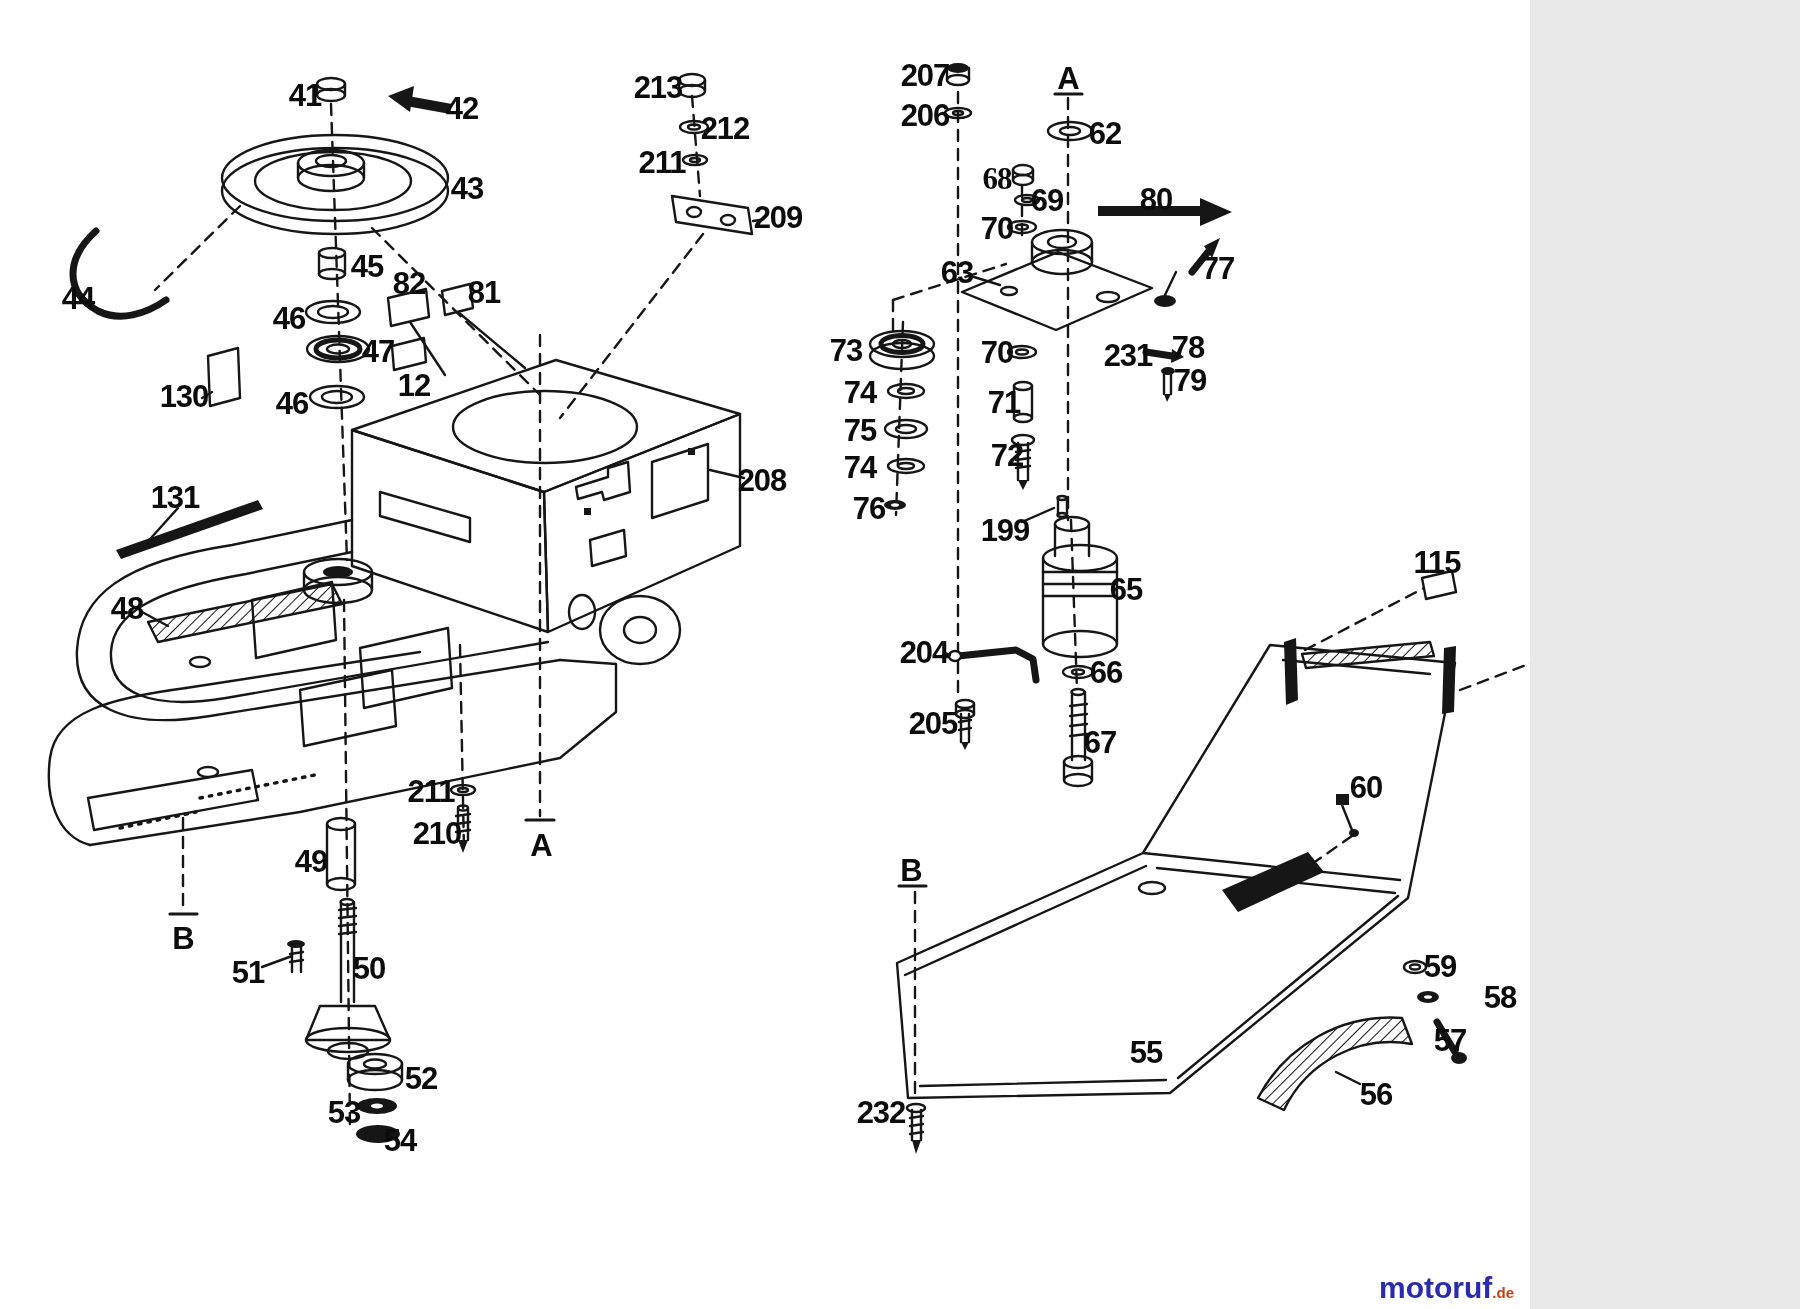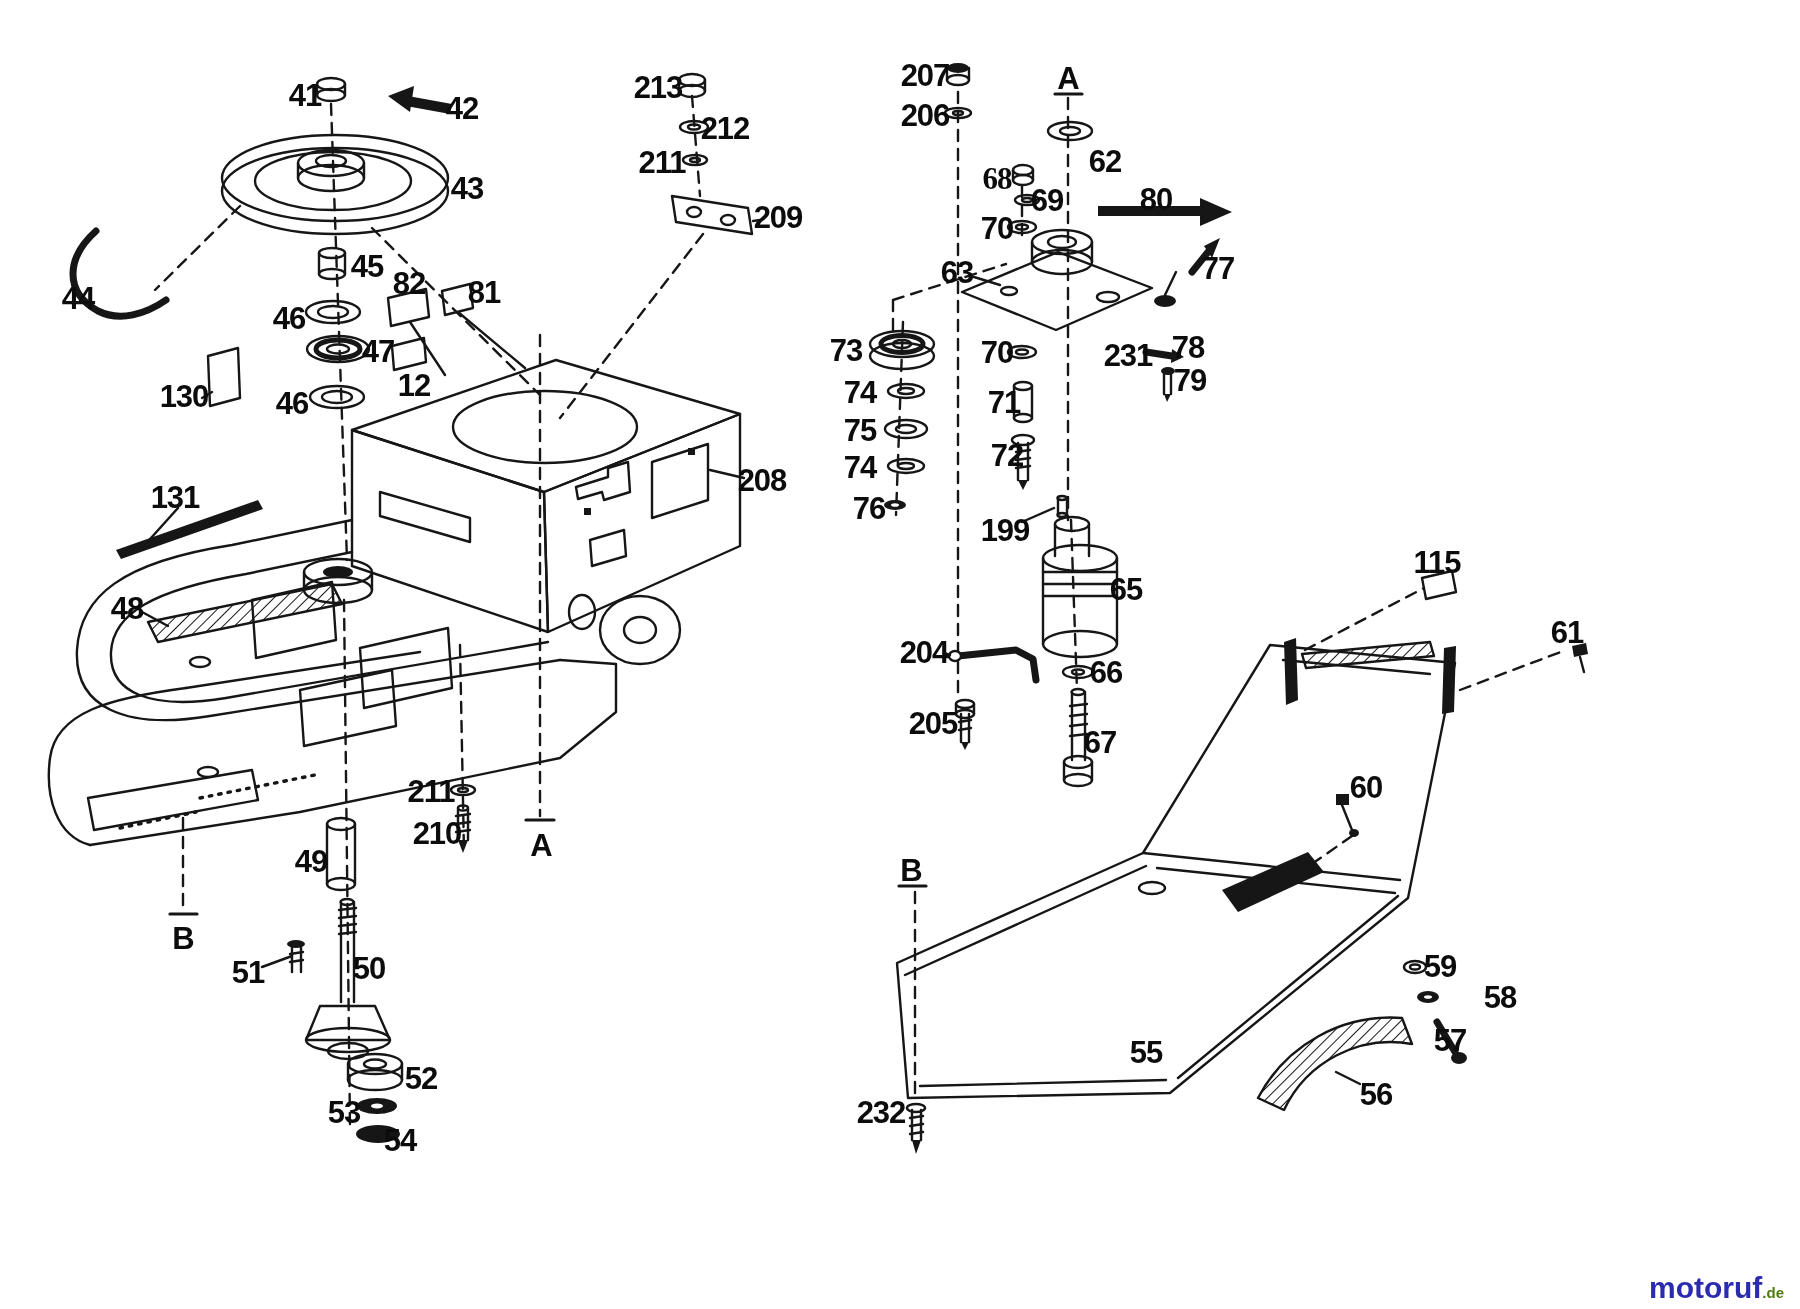--- a/index.html
+++ b/index.html
@@ -1,17 +1,17 @@
 <!DOCTYPE html>
 <html><head>
 <meta charset="utf-8">
 <style>
   html,body{margin:0;padding:0;background:#e8e8e8;}
   .canvas{
-    position:relative;width:1800px;height:1309px;background:#ffffff;
+    position:relative;width:1530px;height:1309px;background:#ffffff;
     overflow:hidden;font-family:"Liberation Sans",sans-serif;
   }
   svg{position:absolute;left:0;top:0;}
   .dash{stroke-dasharray:11 8;}
   .dot{stroke-dasharray:2.5 7;stroke-width:3.4;}
   .k{fill:#161616;stroke:none;}
   .w{fill:#ffffff;stroke:none;}
   .th{stroke-width:7;}
   .part-label{
     position:absolute;transform:translate(-50%,-50%);
@@ -404,21 +404,21 @@
       <div class="part-label" style="left: 248px; top: 972px;">51</div>
       <div class="part-label" style="left: 369px; top: 968px; text-align: right;">50</div>
       <div class="part-label" style="left: 421px; top: 1078px;">52</div>
       <div class="part-label" style="left: 344px; top: 1112px;">53</div>
       <div class="part-label" style="left: 400px; top: 1140px;">54</div>
       <div class="part-label" style="left: 541px; top: 845px;">A</div>
       <div class="part-label" style="left: 183px; top: 938px;">B</div>
       <div class="part-label" style="left: 925px; top: 75px;">207</div>
       <div class="part-label" style="left: 925px; top: 115px;">206</div>
       <div class="part-label" style="left: 1068px; top: 78px;">A</div>
-      <div class="part-label" style="left: 1105px; top: 133px; margin-top: 28px;">62</div>
+      <div class="part-label" style="left: 1105px; top: 133px;">62</div>
       <div class="part-label" style="left: 997px; top: 178px; font-family: Liberation Serif, serif;">68</div>
       <div class="part-label" style="left: 1047px; top: 200px;">69</div>
       <div class="part-label" style="left: 997px; top: 228px;">70</div>
       <div class="part-label" style="left: 1156px; top: 199px;">80</div>
       <div class="part-label" style="left: 1218px; top: 268px;">77</div>
       <div class="part-label" style="left: 1188px; top: 303px; margin-top: 44px;">78</div>
       <div class="part-label" style="left: 957px; top: 272px;">63</div>
       <div class="part-label" style="left: 846px; top: 350px;">73</div>
       <div class="part-label" style="left: 860px; top: 392px;">74</div>
       <div class="part-label" style="left: 860px; top: 430px;">75</div>
@@ -441,16 +441,16 @@
       <div class="part-label" style="left: 911px; top: 870px;">B</div>
       <div class="part-label" style="left: 1146px; top: 1052px;">55</div>
       <div class="part-label" style="left: 1376px; top: 1094px;">56</div>
       <div class="part-label" style="left: 1450px; top: 1040px;">57</div>
       <div class="part-label" style="left: 1452px; top: 997px; margin-left: 48px;">58</div>
       <div class="part-label" style="left: 1440px; top: 966px;">59</div>
       <div class="part-label" style="left: 881px; top: 1112px;">232</div>
     </div>
 
   <div class="watermark">
-    <span style="color: rgb(43, 43, 176);">motoruf</span><span class="tld" style="color: #4d7c0f; text-align: right;">.de</span>
+    <span style="color: rgb(43, 43, 176);">motoruf</span><span class="tld" style="color: #c2410c; text-align: right;">.de</span>
   </div>
 
 </div>
 
 </body></html>

